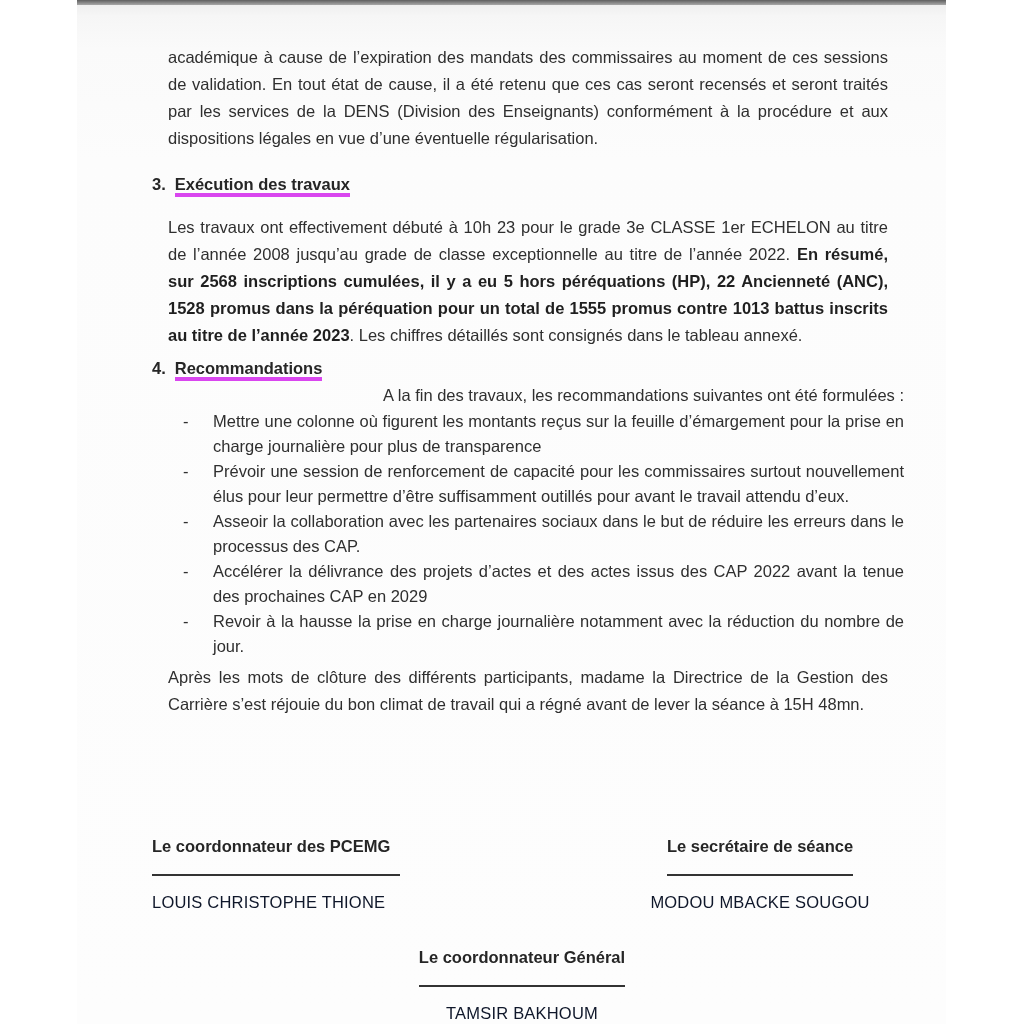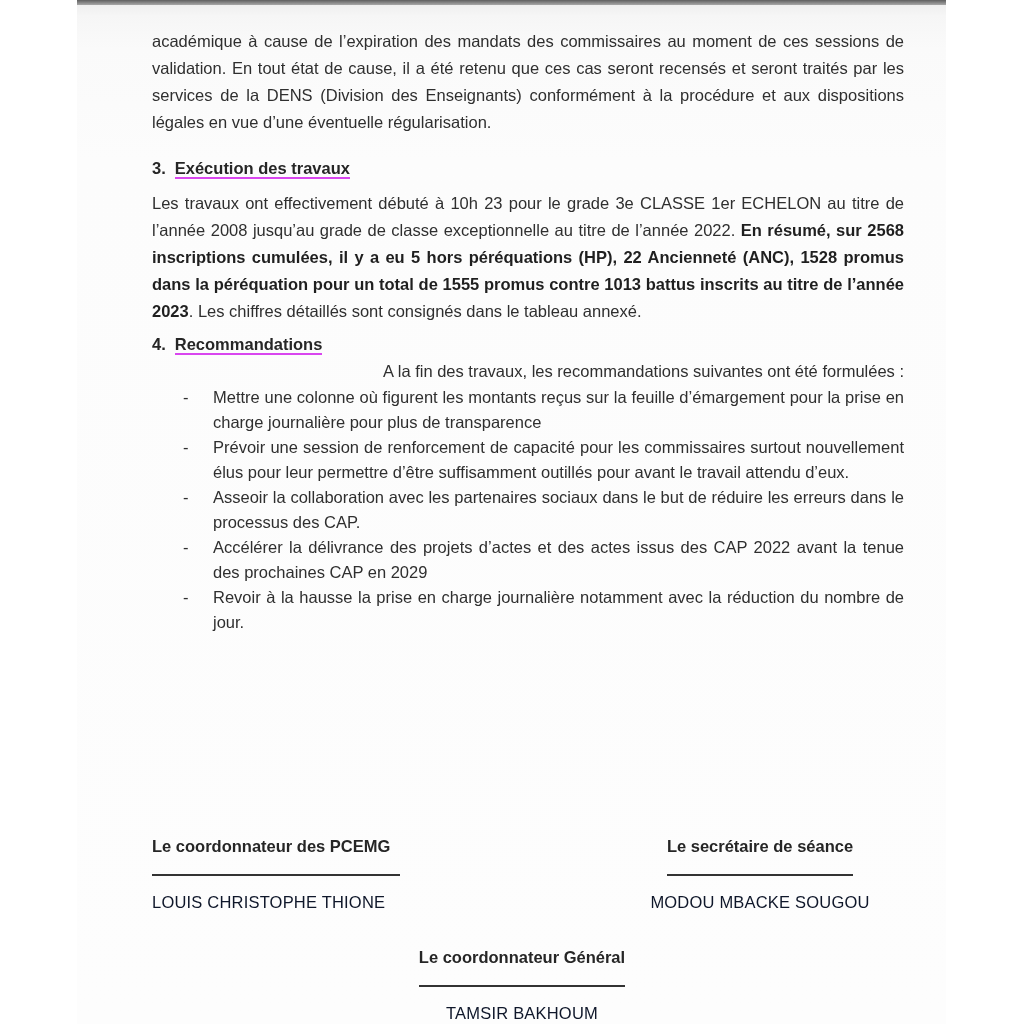--- a/index.html
+++ b/index.html
@@ -30,33 +30,33 @@
   }
 
   .content {
     position: absolute;
     left: 152px; top: 28px;
     width: 752px;
     font-size: 16.5px;
     line-height: 27px;
     filter: blur(0.22px);
   }
-  .para { margin: 0; text-align: justify; }
+  .para { margin: 16px; text-align: justify; }
   .p-continuation { margin-bottom: 19px; }
   .heading {
     margin: 0 0 8px 0;
     font-size: 16.5px;
     font-weight: bold;
     color: #262626;
     text-align: left;
     line-height: 27px;
   }
   .heading .num { margin-right: 9px; }
   .heading .title-underline {
-    border-bottom: 2px solid #d946ef;
+    border-bottom: 4px solid #d946ef;
     padding-bottom: 0px;
   }
   .p-section3 { margin-bottom: 6px; }
   .p-section3 b { color: #1f1f1f; }
   .heading-4 { margin-bottom: 0; }
   .intro { margin: 0; text-align: right; }
 
   .bullets {
     list-style: none;
     margin: 0;
@@ -133,20 +133,21 @@
       <li>
         <span class="dash">-</span>
         <span>Accélérer la délivrance des projets d’actes et des actes issus des CAP 2022 avant la tenue des prochaines CAP en 2029</span>
       </li>
       <li>
         <span class="dash">-</span>
         <span>Revoir à la hausse la prise en charge journalière notamment avec la réduction du nombre de jour.</span>
       </li>
     </ul>
 
+    <p class="para p-closing">Après les mots de clôture des différents participants, madame la Directrice de la Gestion des Carrière s’est réjouie du bon climat de travail qui a régné avant de lever la séance à 15H 48mn.</p>
   </div>
 
   <div class="sig sig-left">
     <span class="sig-title sig-title-pad">Le coordonnateur des PCEMG</span>
     <div class="sig-name">LOUIS CHRISTOPHE THIONE</div>
   </div>
 
   <div class="sig sig-center">
     <span class="sig-title">Le coordonnateur Général</span>
     <div class="sig-name">TAMSIR BAKHOUM</div>

